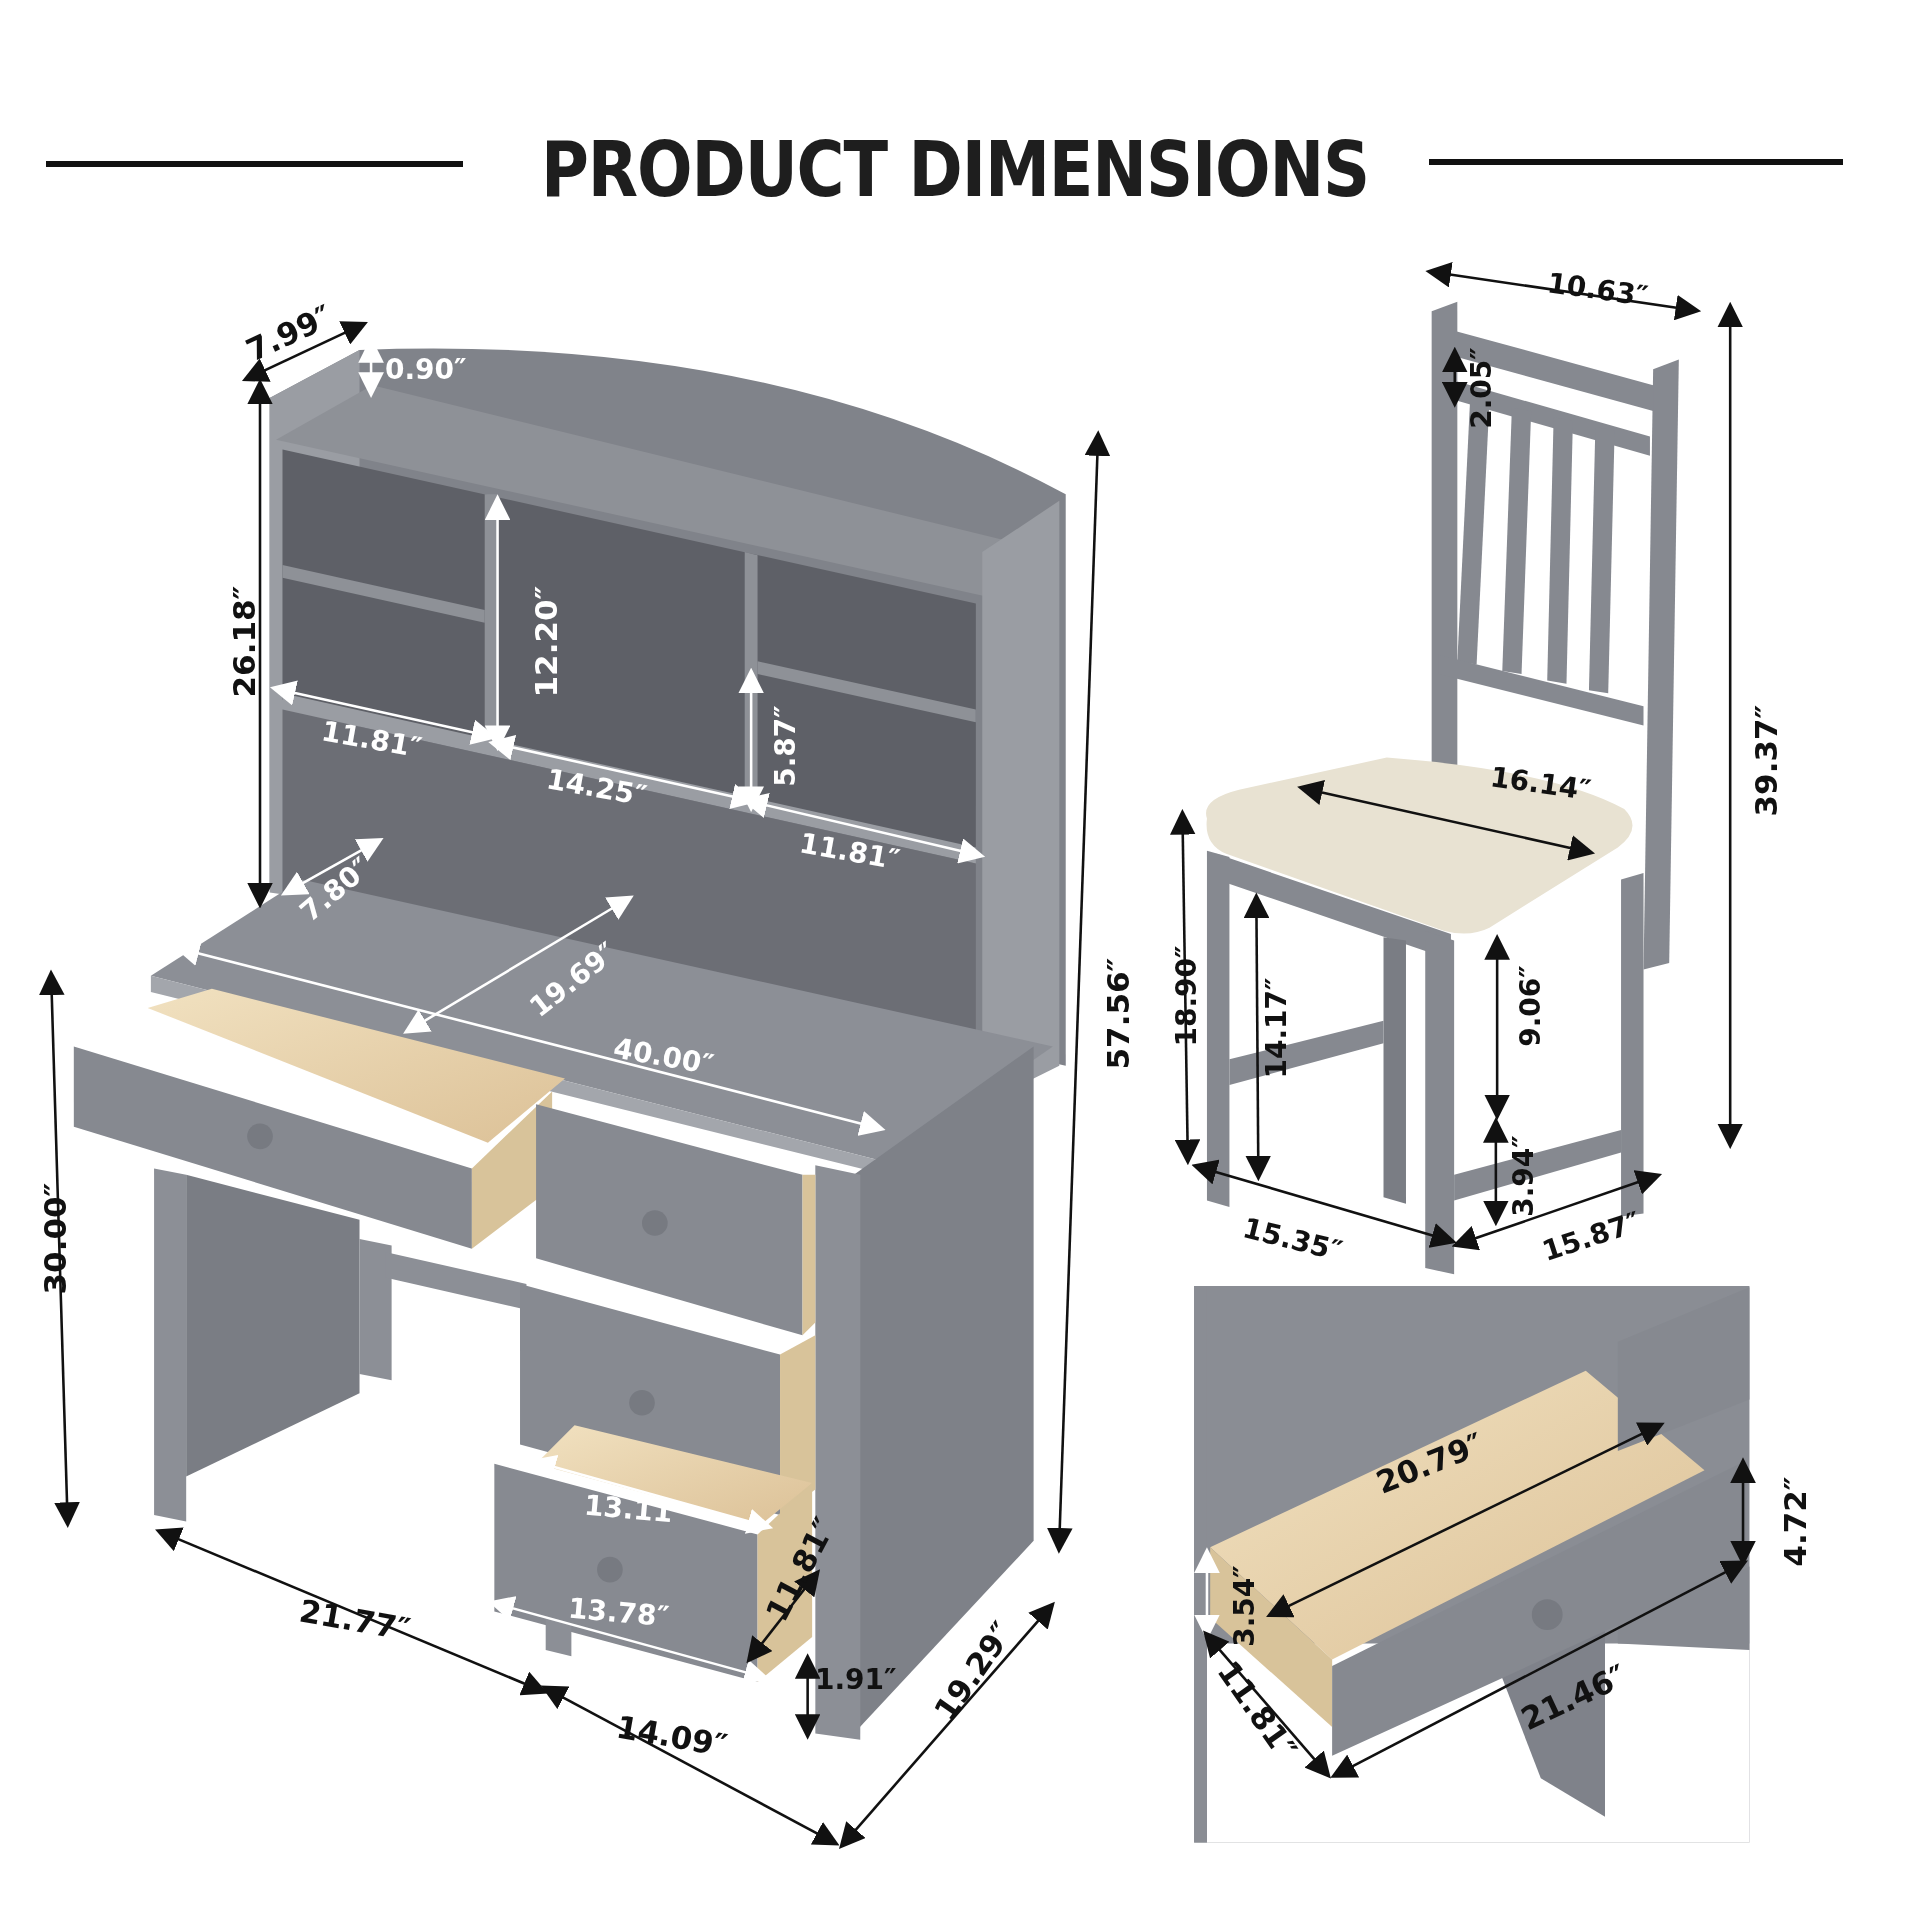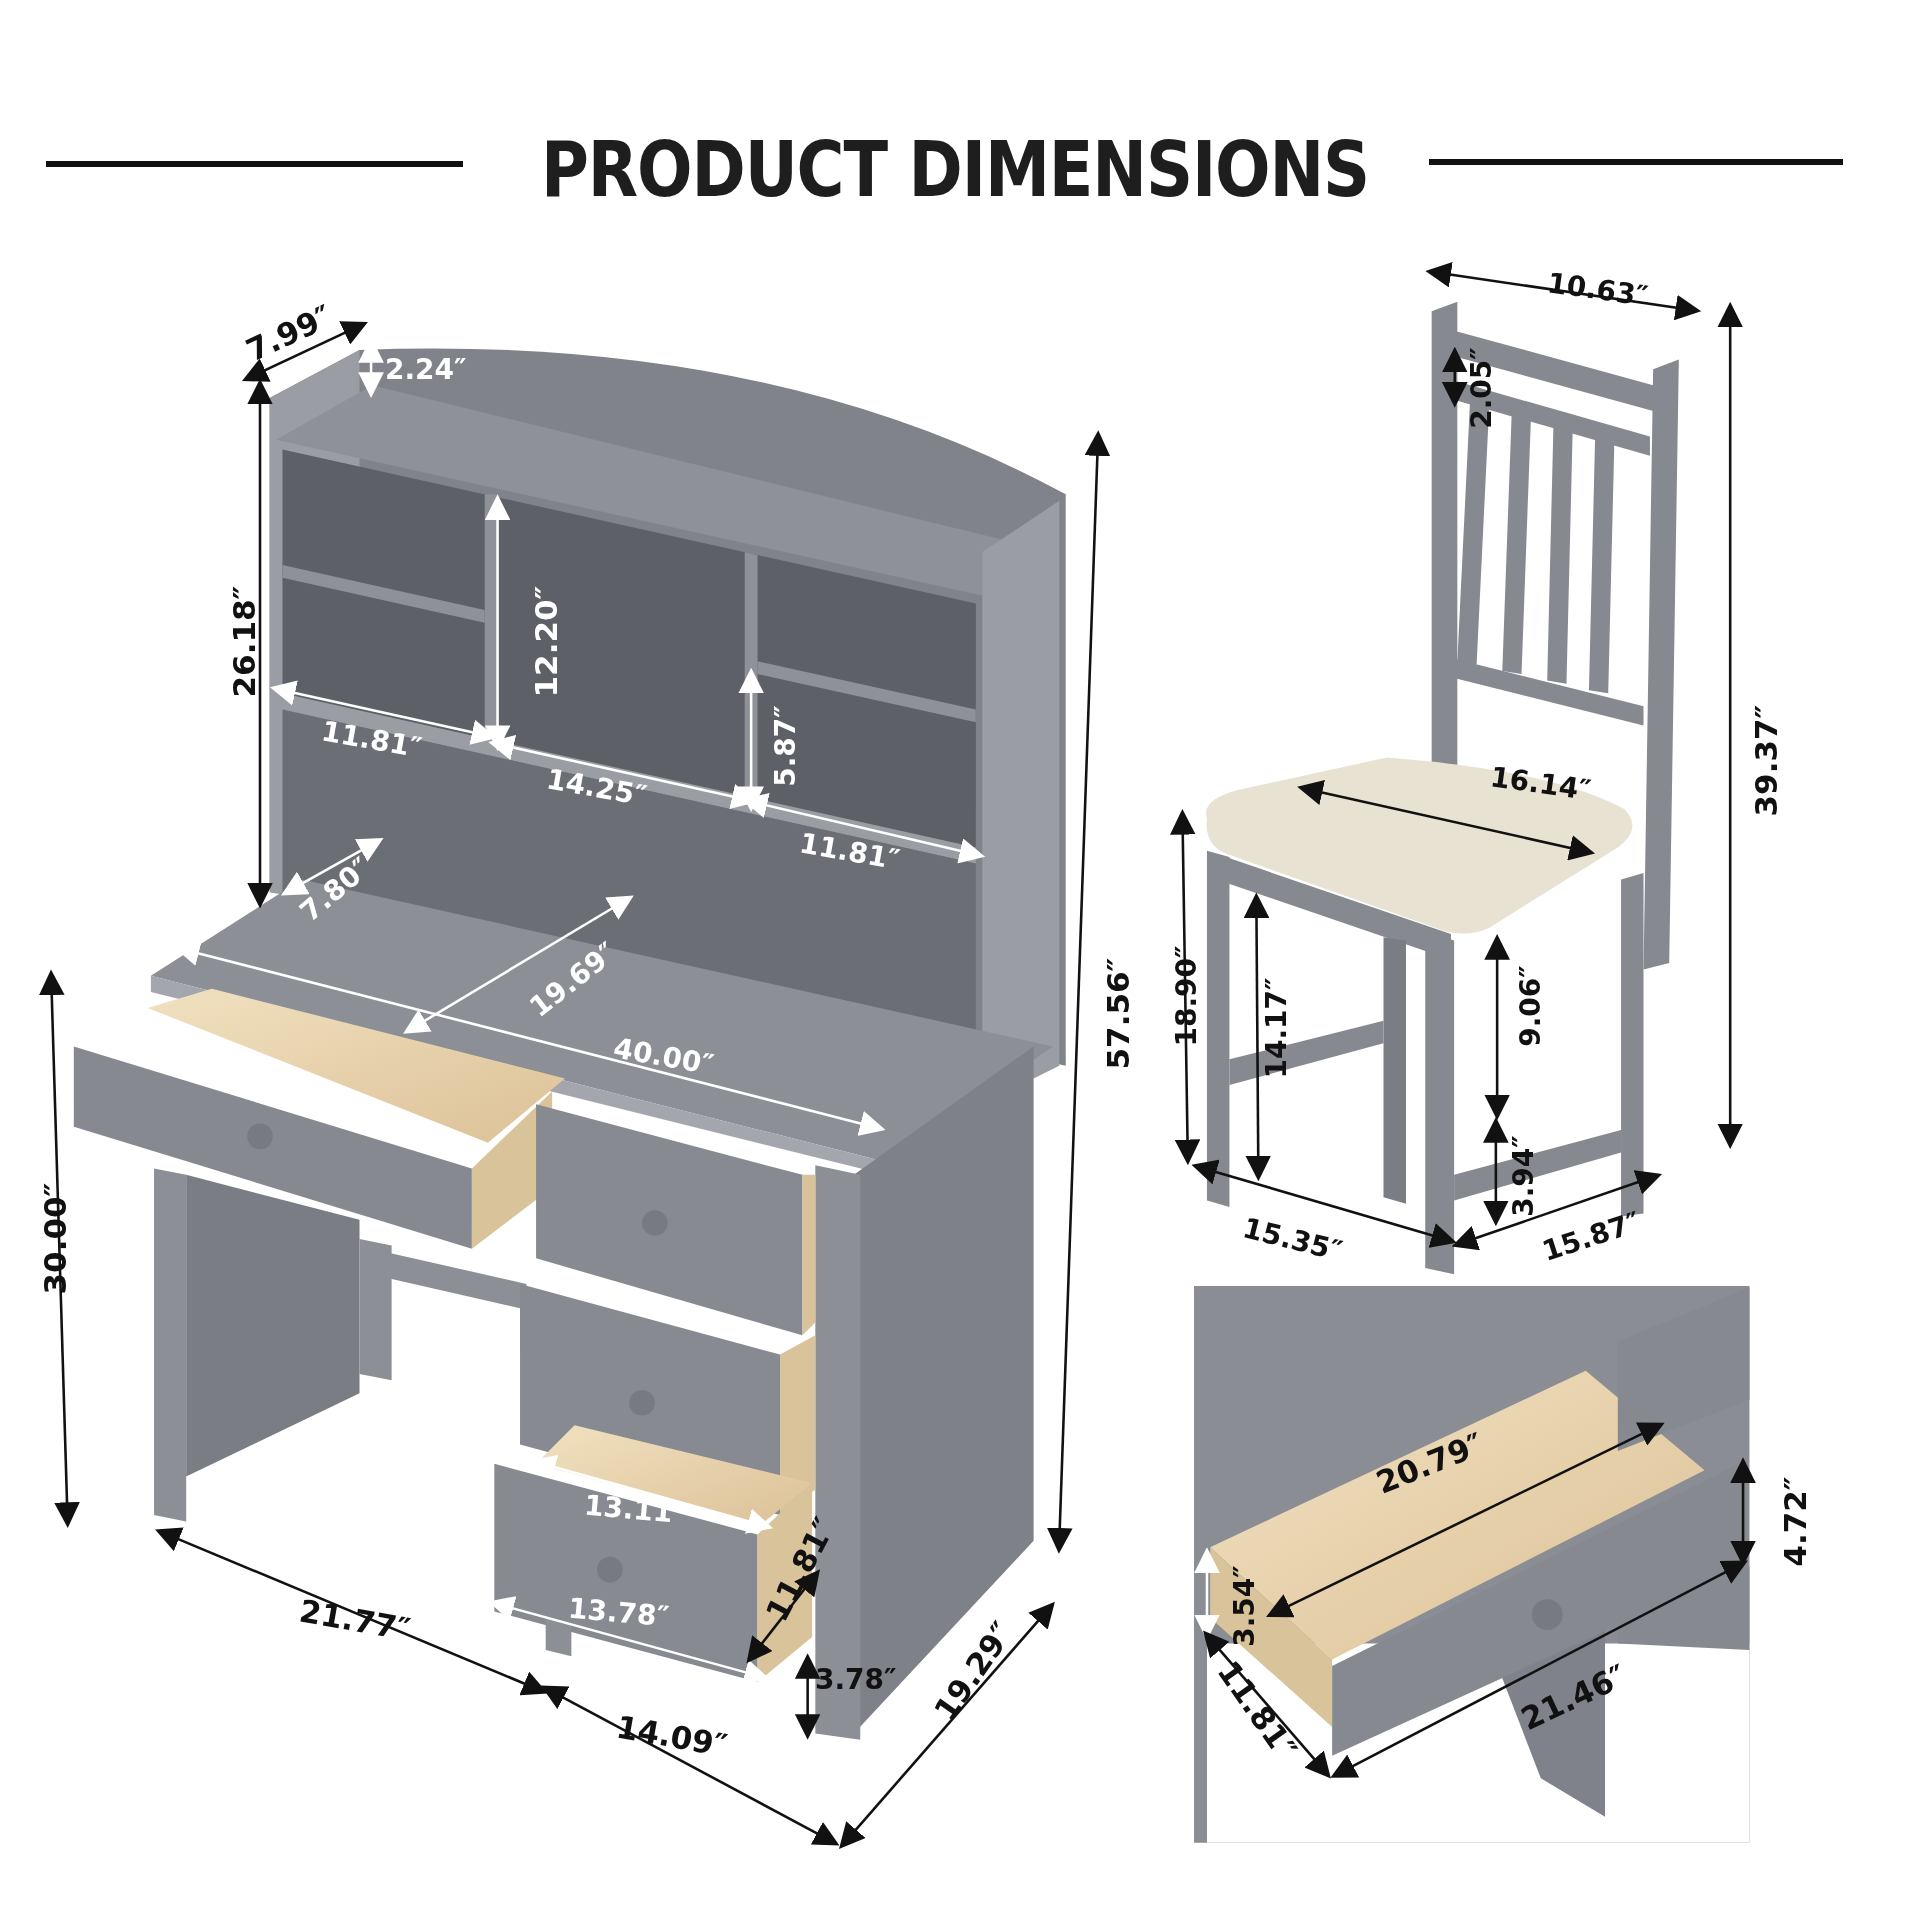--- a/index.html
+++ b/index.html
@@ -176,37 +176,37 @@
   <g stroke-width="4" fill="none">
     <line x1="1990" y1="2510" x2="2575" y2="2225" stroke="#111" marker-start="url(#arrB)" marker-end="url(#arrB)"></line>
     <line x1="2715" y1="2290" x2="2715" y2="2420" stroke="#111" marker-start="url(#arrB)" marker-end="url(#arrB)"></line>
     <line x1="1880" y1="2430" x2="1880" y2="2535" stroke="#fff" marker-start="url(#arrW)" marker-end="url(#arrW)"></line>
     <line x1="1887" y1="2555" x2="2060" y2="2755" stroke="#111" marker-start="url(#arrB)" marker-end="url(#arrB)"></line>
     <line x1="2090" y1="2760" x2="2705" y2="2440" stroke="#111" marker-start="url(#arrB)" marker-end="url(#arrB)"></line>
   </g>
 </svg>
 
 <div class="dim black big" style="left:244px; top:318px; transform:rotate(-25deg);">7.99″</div>
-<div class="dim white mid" style="left:385px; top:356px;">2.24″</div>
+<div class="dim white mid" style="left:385px; top:356px;">0.90″</div>
 <div class="dim black big" style="left:189px; top:626px; transform:rotate(-90deg);">26.18″</div>
 <div class="dim white big" style="left:491px; top:626px; transform:rotate(-90deg);">12.20″</div>
 <div class="dim white mid" style="left:321px; top:726px; transform:rotate(10deg);">11.81″</div>
 <div class="dim white mid" style="left:546px; top:774px; transform:rotate(10deg);">14.25″</div>
 <div class="dim white mid" style="left:745px; top:732px; transform:rotate(-90deg);">5.87″</div>
 <div class="dim white mid" style="left:799px; top:838px; transform:rotate(10deg);">11.81″</div>
 <div class="dim white mid" style="left:295px; top:876px; transform:rotate(-40deg);">7.80″</div>
 <div class="dim white mid" style="left:523px; top:966px; transform:rotate(-38deg);">19.69″</div>
 <div class="dim white mid" style="left:613px; top:1043px; transform:rotate(10deg);">40.00″</div>
 <div class="dim black big" style="left:0px; top:1223px; transform:rotate(-90deg);">30.00″</div>
 <div class="dim black big" style="left:1063px; top:998px; transform:rotate(-90deg);">57.56″</div>
 <div class="dim white mid" style="left:584px; top:1496px; transform:rotate(5deg);">13.11″</div>
 <div class="dim white mid" style="left:568px; top:1599px; transform:rotate(5deg);">13.78″</div>
 <div class="dim black big" style="left:745px; top:1554px; transform:rotate(-62deg);">11.81″</div>
 <div class="dim black big" style="left:299px; top:1605px; transform:rotate(10deg);">21.77″</div>
-<div class="dim black mid" style="left:815px; top:1666px;">3.78″</div>
+<div class="dim black mid" style="left:815px; top:1666px;">1.91″</div>
 <div class="dim black big" style="left:616px; top:1721px; transform:rotate(10deg);">14.09″</div>
 <div class="dim black big" style="left:918px; top:1656px; transform:rotate(-55deg);">19.29″</div>
 
 <div class="dim black mid" style="left:1547px; top:276px; transform:rotate(8deg);">10.63″</div>
 <div class="dim black mid" style="left:1441px; top:374px; transform:rotate(-90deg);">2.05″</div>
 <div class="dim black big" style="left:1711px; top:745px; transform:rotate(-90deg);">39.37″</div>
 <div class="dim black mid" style="left:1490px; top:770px; transform:rotate(8deg);">16.14″</div>
 <div class="dim black mid" style="left:1136px; top:982px; transform:rotate(-90deg);">18.90″</div>
 <div class="dim black mid" style="left:1226px; top:1014px; transform:rotate(-90deg);">14.17″</div>
 <div class="dim black mid" style="left:1490px; top:992px; transform:rotate(-90deg);">9.06″</div>

